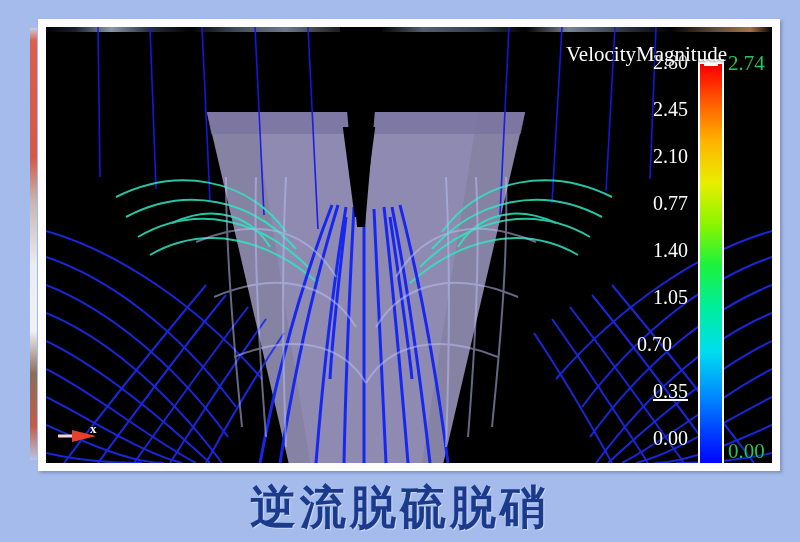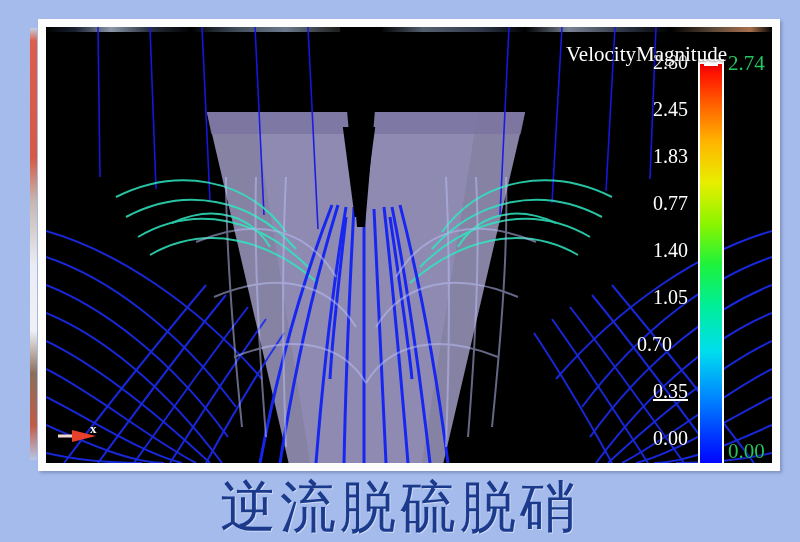--- a/index.html
+++ b/index.html
@@ -108,21 +108,21 @@
     font-family:"Liberation Serif", serif;font-size:13px;font-weight:bold;
     text-shadow:0 0 3px #000;
   }
 
   
   .caption{
     position:absolute;left:0;top:474px;width:800px;height:68px;
     display:flex;align-items:center;justify-content:center;
     color:#1b3a8c;
     font-family:"DejaVu Sans", sans-serif;
-    font-weight:normal;font-size:56px;letter-spacing:4px;
+    font-weight:bold;font-size:46px;letter-spacing:4px;
     text-shadow:1px 1px 0 rgba(255,255,255,.45);
   }
 </style>
 </head>
 <body>
 
 <div id="root">
 
   <div class="left-strip"></div>
 
@@ -345,21 +345,21 @@
 
       <div class="cbar">
         <div class="cb-tick" style="left:4px;top:5px;"></div>
 
       </div>
       <div class="cb-end-label" style="left:682px;top:24px;">2.74</div>
       <div class="cb-end-label" style="left:682px;top:412px;">0.00</div>
 
       <div class="cb-axis-label" style="left:580px;top:24px;">2.80</div>
       <div class="cb-axis-label" style="left:580px;top:71px;">2.45</div>
-      <div class="cb-axis-label" style="left:580px;top:118px;">1.83</div>
+      <div class="cb-axis-label" style="left:580px;top:118px;">2.10</div>
       <div class="cb-axis-label" style="left:580px;top:165px;">0.77</div>
       <div class="cb-axis-label" style="left:580px;top:212px;">1.40</div>
       <div class="cb-axis-label" style="left:580px;top:259px;">1.05</div>
       <div class="cb-axis-label" style="left:564px;top:306px;">0.70</div>
       <div class="cb-axis-label" style="left:580px;top:353px;text-decoration:underline;">0.35</div>
       <div class="cb-axis-label" style="left:580px;top:400px;">0.00</div>
 
       <div class="cb-title">VelocityMagnitude</div>
 
       <svg class="axis-ind" viewBox="0 0 60 26">

